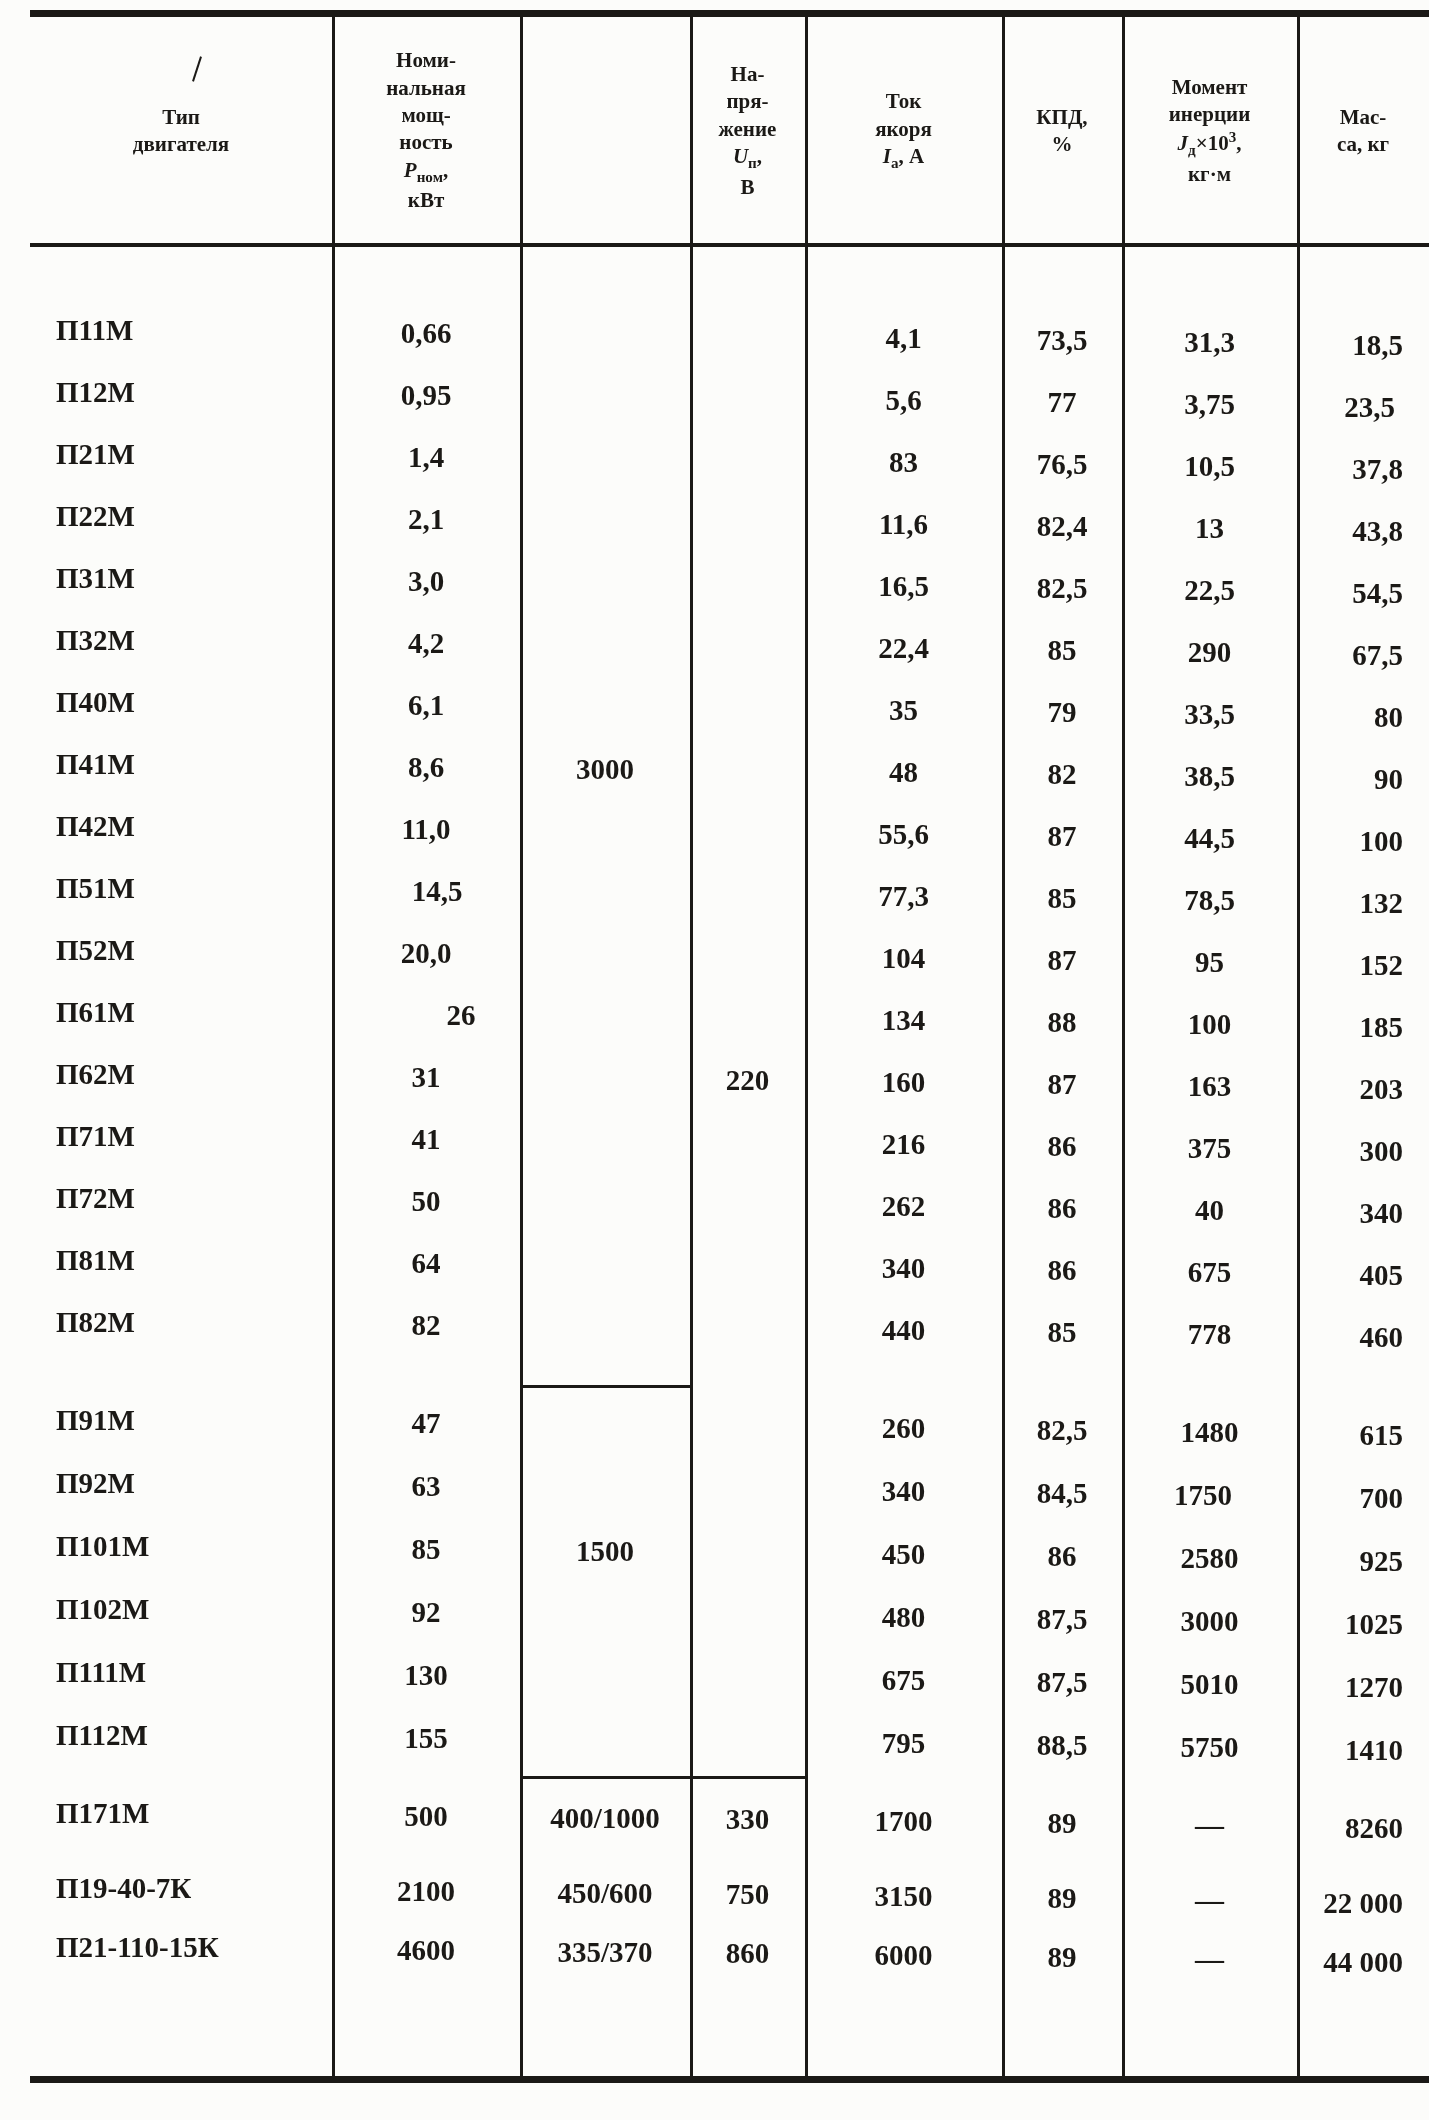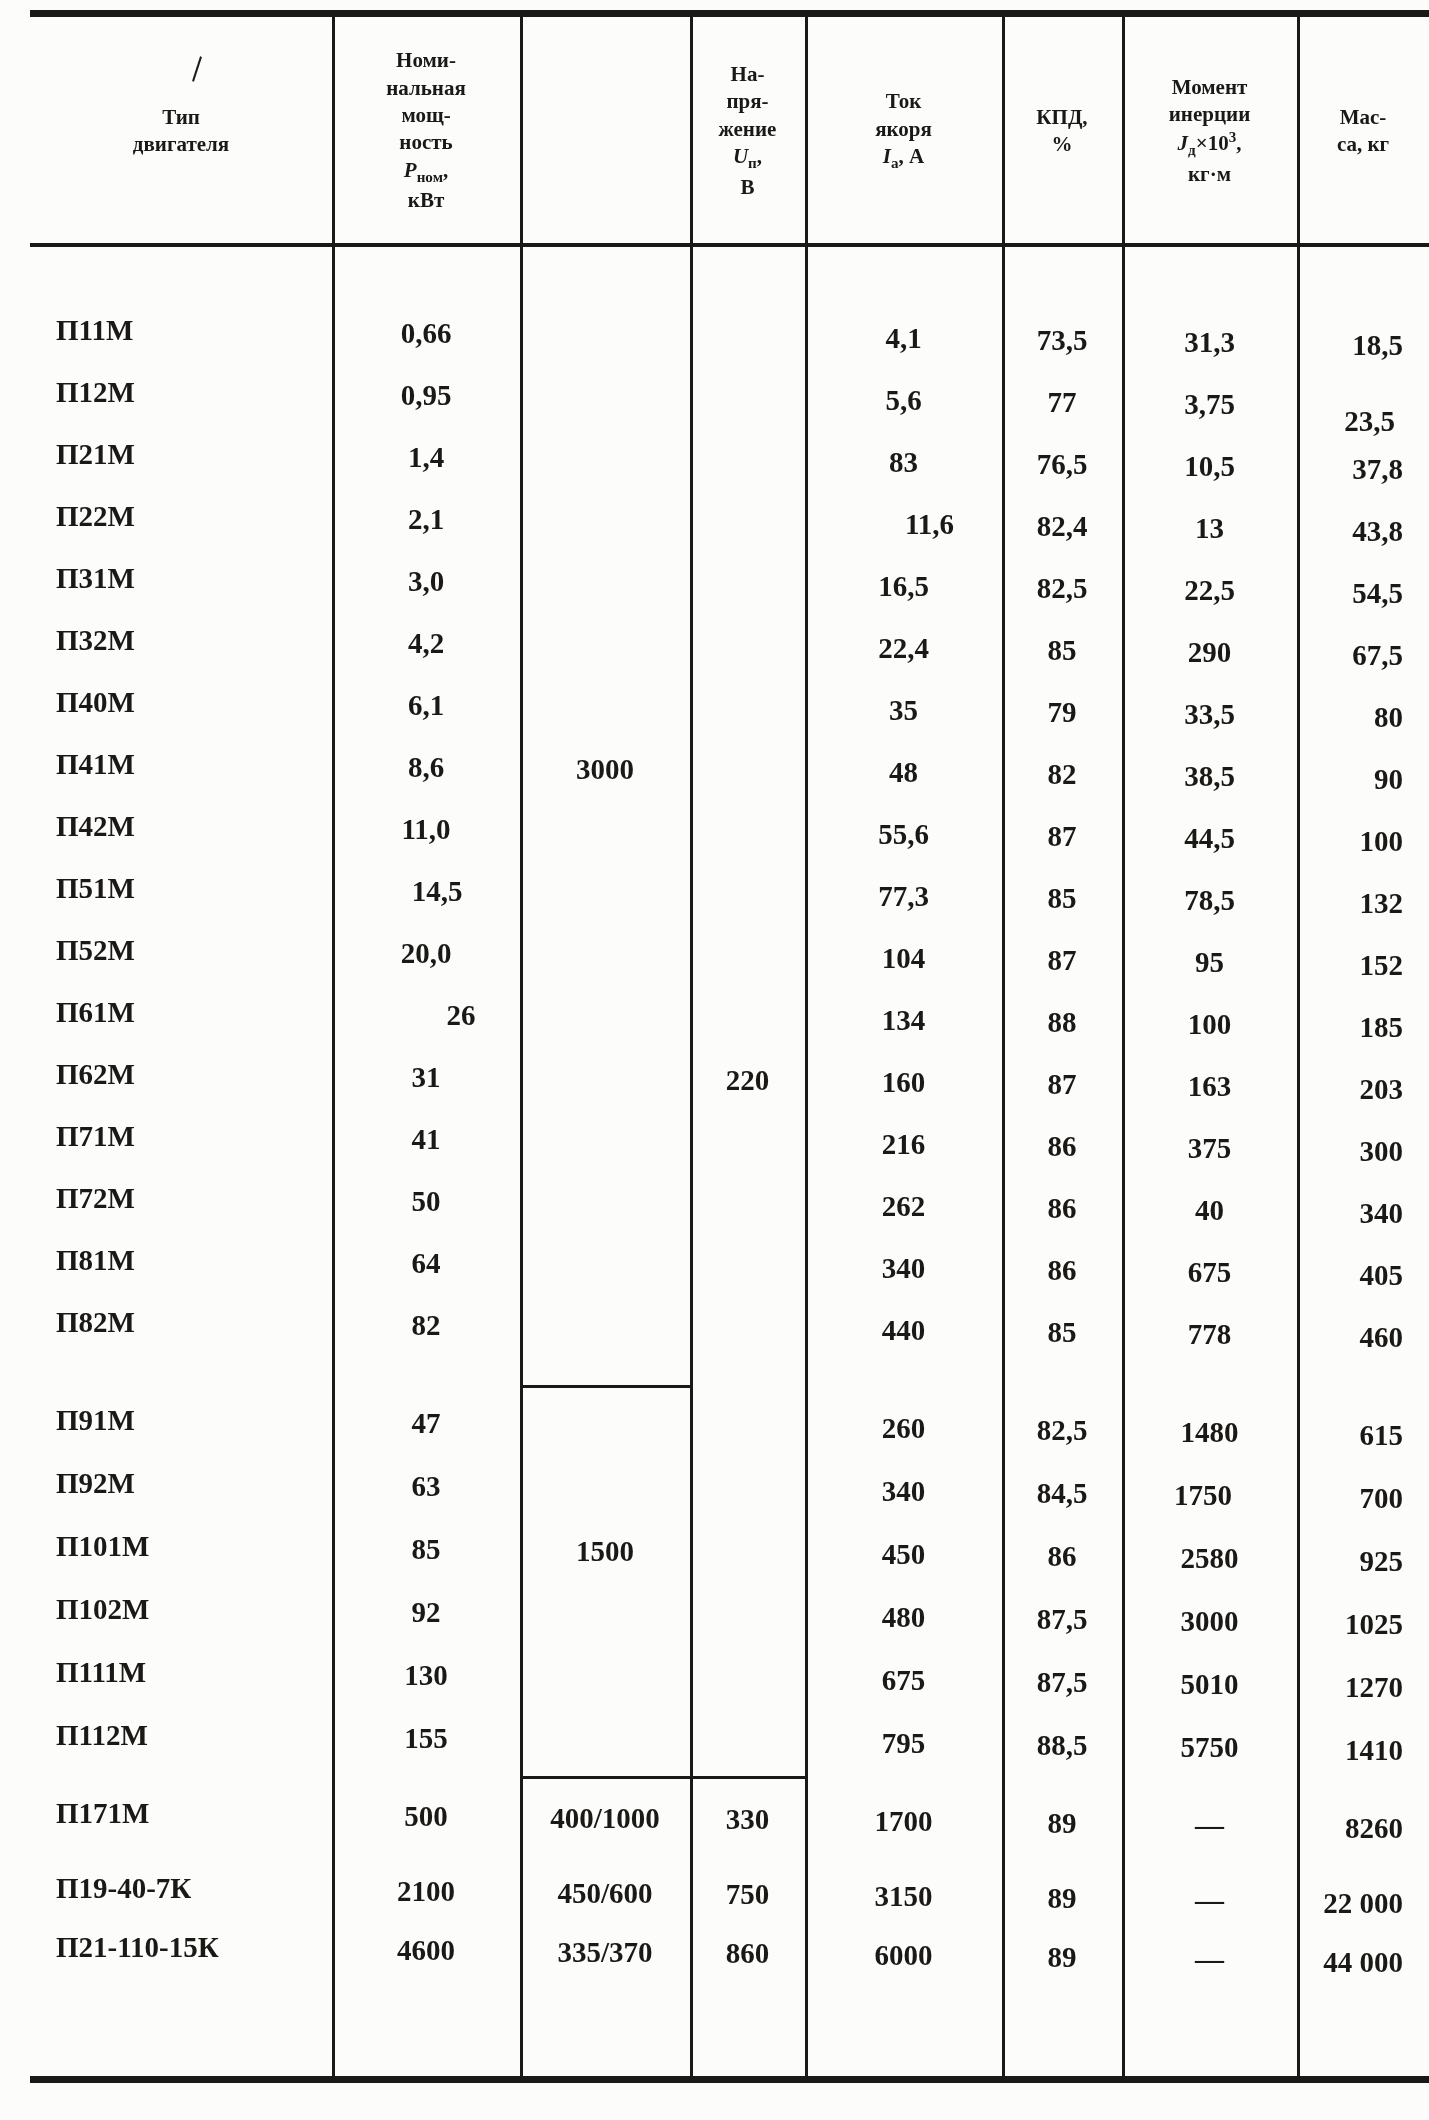--- a/index.html
+++ b/index.html
@@ -88,30 +88,30 @@
     <div class="cell c-center" style="left: 332px; width: 188px; top: 333px;">0,66</div>
     <div class="cell c-center" style="left: 805px; width: 197px; top: 338px;">4,1</div>
     <div class="cell c-center" style="left: 1002px; width: 120px; top: 340px;">73,5</div>
     <div class="cell c-center" style="left: 1122px; width: 175px; top: 342px;">31,3</div>
     <div class="cell c-right" style="left: 1297px; width: 132px; top: 345px;">18,5</div>
     <div class="cell c-type" style="left: 30px; width: 302px; top: 392px;">П12М</div>
     <div class="cell c-center" style="left: 332px; width: 188px; top: 395px;">0,95</div>
     <div class="cell c-center" style="left: 805px; width: 197px; top: 400px;">5,6</div>
     <div class="cell c-center" style="left: 1002px; width: 120px; top: 402px;">77</div>
     <div class="cell c-center" style="left: 1122px; width: 175px; top: 404px;">3,75</div>
-    <div class="cell c-right" style="left: 1297px; width: 124px; top: 421px;">23,5</div>
+    <div class="cell c-right" style="left: 1297px; width: 124px; top: 407px;">23,5</div>
     <div class="cell c-type" style="left: 30px; width: 302px; top: 454px;">П21М</div>
     <div class="cell c-center" style="left: 332px; width: 188px; top: 457px;">1,4</div>
     <div class="cell c-center" style="left: 805px; width: 197px; top: 462px;">83</div>
     <div class="cell c-center" style="left: 1002px; width: 120px; top: 464px;">76,5</div>
     <div class="cell c-center" style="left: 1122px; width: 175px; top: 466px;">10,5</div>
     <div class="cell c-right" style="left: 1297px; width: 132px; top: 469px;">37,8</div>
     <div class="cell c-type" style="left: 30px; width: 302px; top: 516px;">П22М</div>
     <div class="cell c-center" style="left: 332px; width: 188px; top: 519px;">2,1</div>
-    <div class="cell c-center" style="left: 805px; width: 197px; top: 524px; margin-left: 26px;">11,6</div>
+    <div class="cell c-center" style="left: 805px; width: 197px; top: 524px;">11,6</div>
     <div class="cell c-center" style="left: 1002px; width: 120px; top: 526px;">82,4</div>
     <div class="cell c-center" style="left: 1122px; width: 175px; top: 528px;">13</div>
     <div class="cell c-right" style="left: 1297px; width: 132px; top: 531px;">43,8</div>
     <div class="cell c-type" style="left: 30px; width: 302px; top: 578px;">П31М</div>
     <div class="cell c-center" style="left: 332px; width: 188px; top: 581px;">3,0</div>
     <div class="cell c-center" style="left: 805px; width: 197px; top: 586px;">16,5</div>
     <div class="cell c-center" style="left: 1002px; width: 120px; top: 588px;">82,5</div>
     <div class="cell c-center" style="left: 1122px; width: 175px; top: 590px;">22,5</div>
     <div class="cell c-right" style="left: 1297px; width: 132px; top: 593px;">54,5</div>
     <div class="cell c-type" style="left: 30px; width: 302px; top: 640px;">П32М</div>

